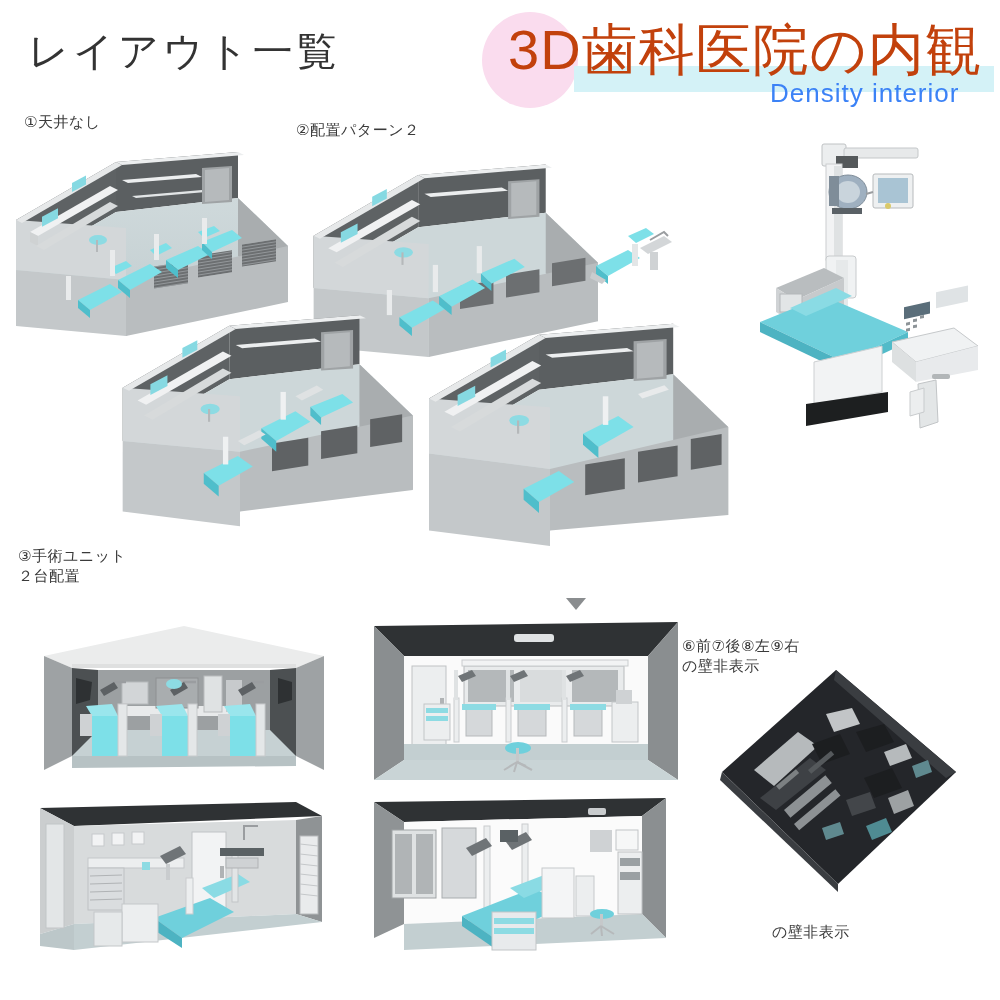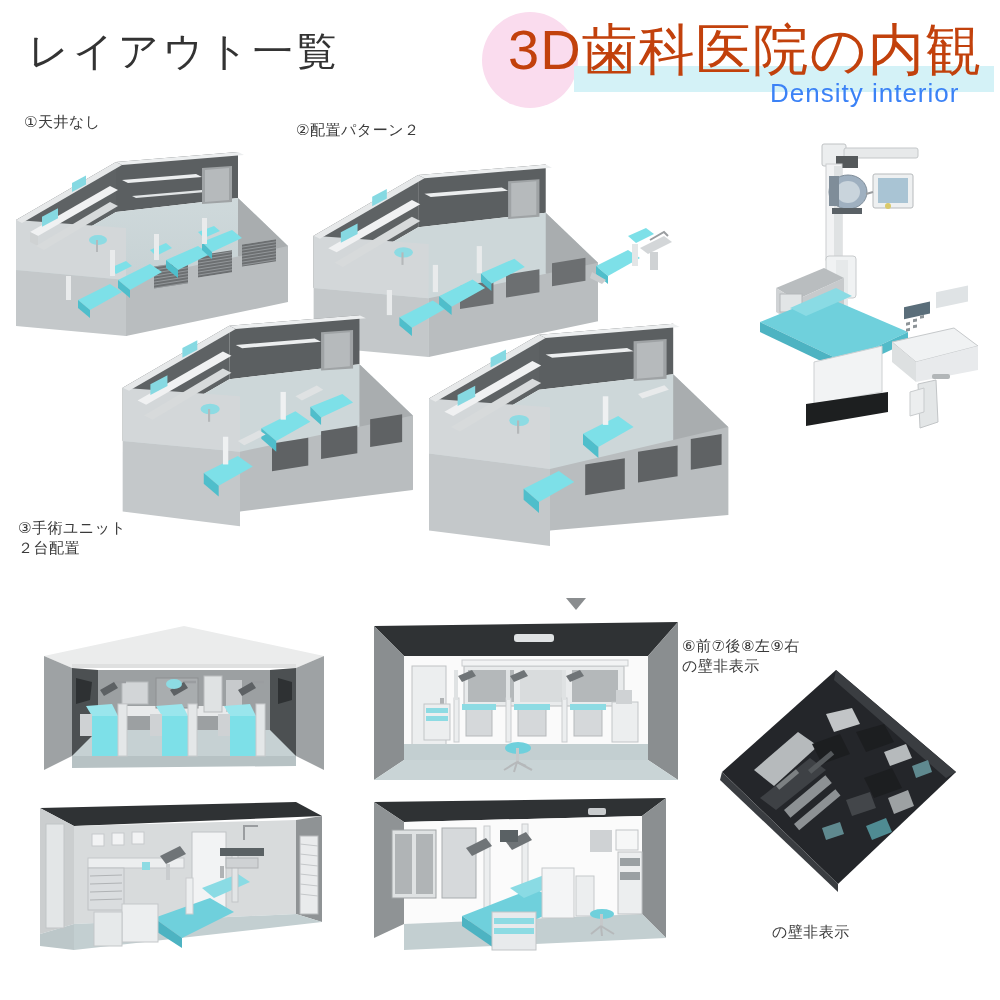--- a/index.html
+++ b/index.html
@@ -36,21 +36,21 @@
 
   <div class="header-left">レイアウト一覧</div>
 
   <div class="pink-circle"></div>
   <div class="cyan-band"></div>
   <div class="main-title">3D歯科医院の内観</div>
   <div class="sub-title">Density interior</div>
 
   <div class="cap" style="left:24px;  top:112px;">①天井なし</div>
   <div class="cap" style="left:248px; top:120px;margin-left:48px;">②配置パターン２</div>
-  <div class="cap" style="left:18px;  top:518px;">③手術ユニット
+  <div class="cap" style="left:18px;  top:546px;">③手術ユニット
 ２台配置</div>
   <div class="cap" style="left:682px; top:636px;">⑥前⑦後⑧左⑨右
 の壁非表示</div>
   <div class="cap" style="left:772px; top:922px;">の壁非表示</div>
 
   <div class="iso" style="left:6px;top:140px;">
     <svg width="300" height="220" viewBox="0 0 300 220">
       <defs>
         <linearGradient id="fl1" x1="0" y1="0" x2="0" y2="1">
           <stop offset="0" stop-color="#cfd9db"></stop>

